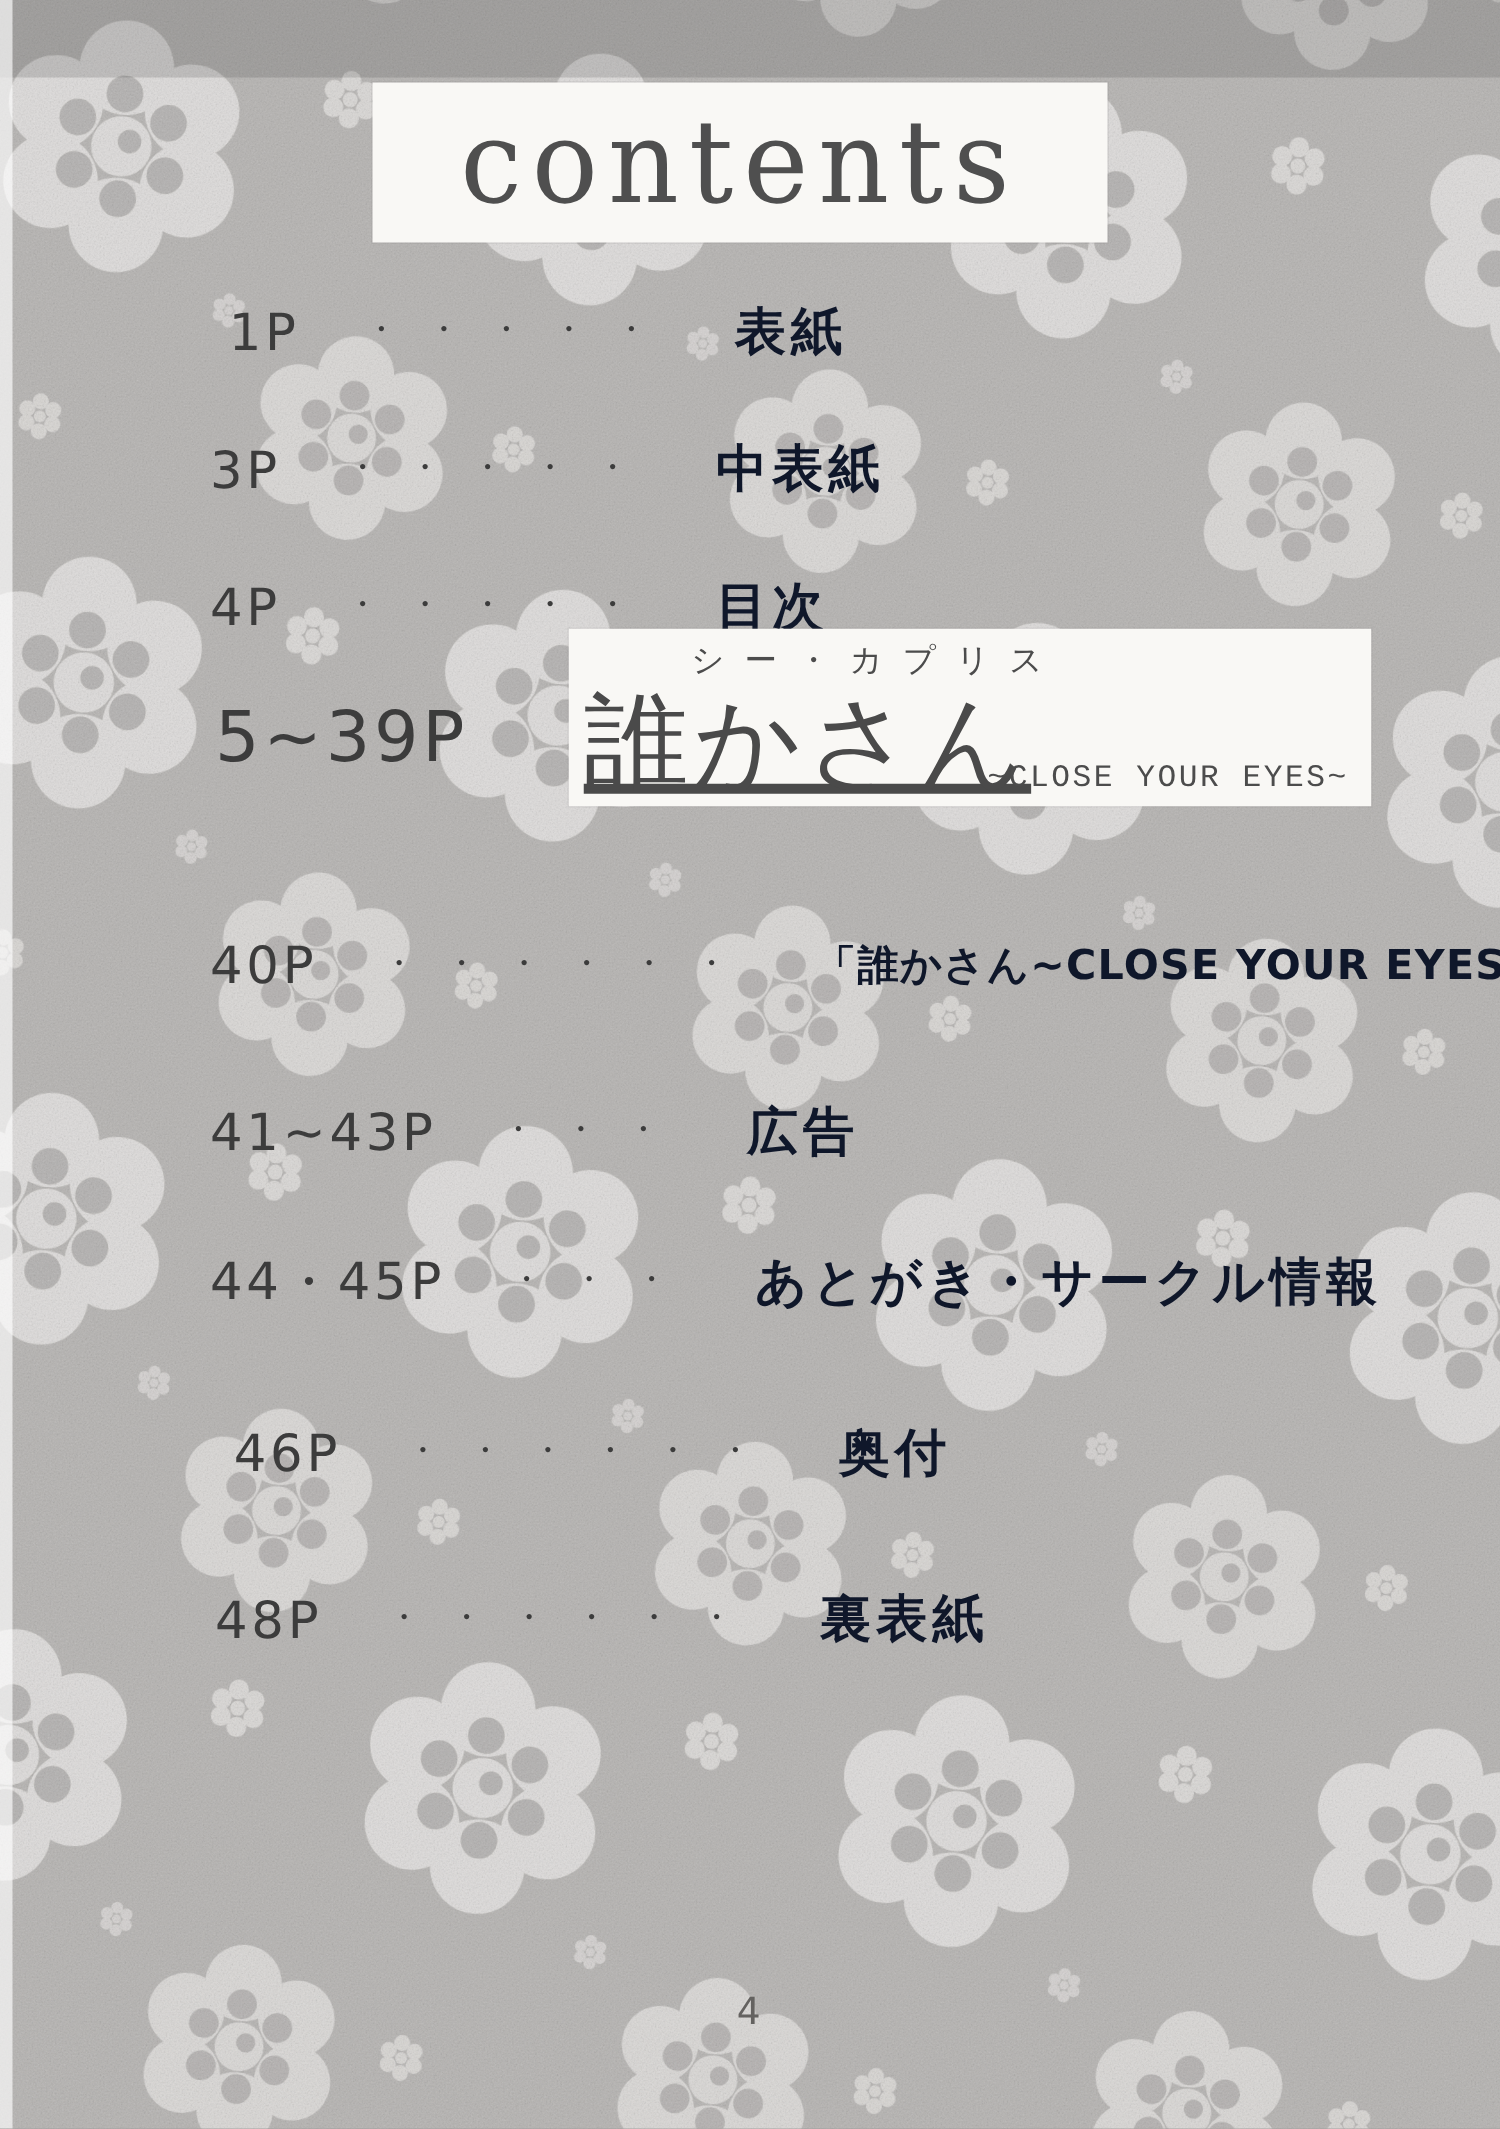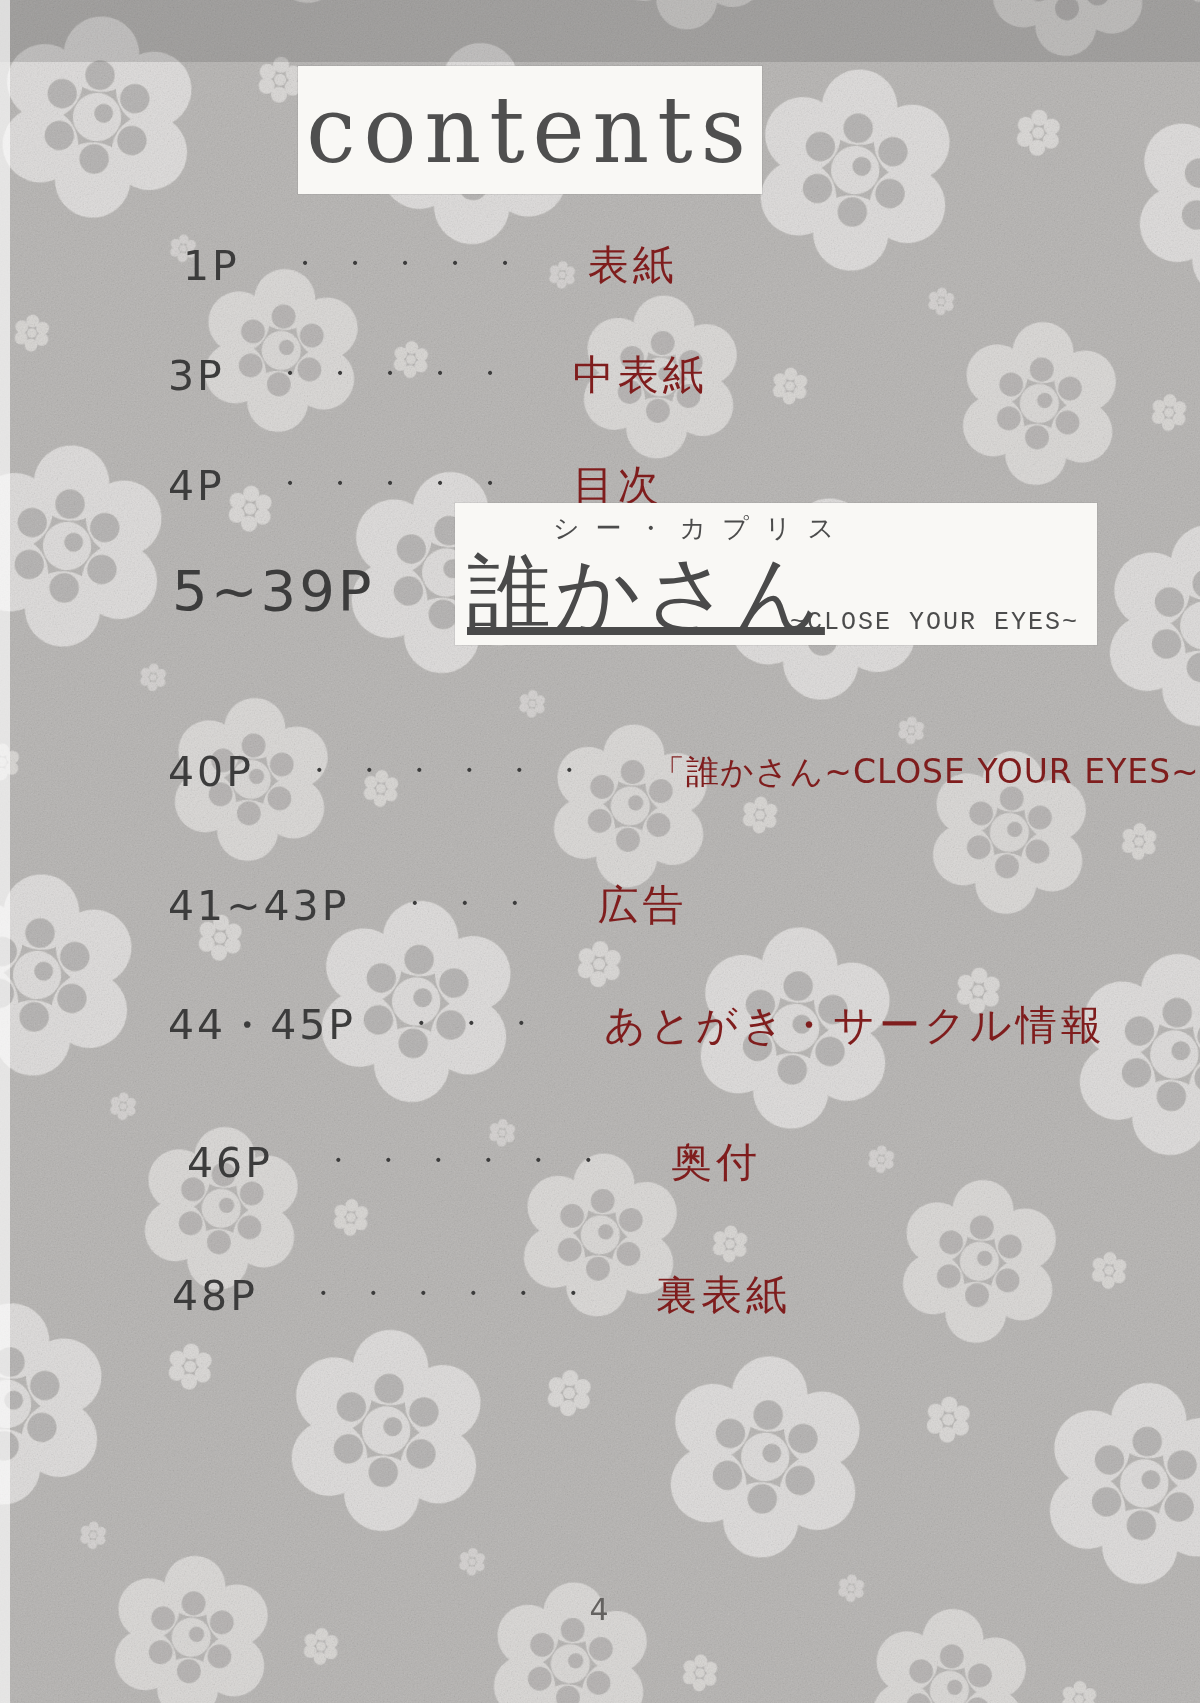--- a/index.html
+++ b/index.html
@@ -7,21 +7,21 @@
     position:relative;
     width:1200px;height:1703px;
     margin:0 auto;
     background:#b6b4b2;
     overflow:hidden;
     font-family:"DejaVu Sans",sans-serif;
   }
   svg.bg{position:absolute;inset:0;display:block;}
 
   .header-box{
-    position:absolute;left:298px;top:66px;width:464px;height:128px;
+    position:absolute;left:298px;top:66px;width:588px;height:128px;
     background:#f9f8f5;
     display:flex;align-items:center;justify-content:center;
     box-shadow:0 0 0 1px rgba(120,120,120,0.15);
   }
   .header-box .title{
     font-family:"DejaVu Serif",serif;
     font-size:88px;line-height:1;
     color:#4f4f4f;letter-spacing:8px;
     transform:scaleY(1.05);
   }
@@ -33,21 +33,21 @@
     display:flex;align-items:center;gap:36px;
   }
   .toc-row .pages{
     font-size:41px;font-weight:500;letter-spacing:3px;color:#3c3c3c;
   }
   .toc-row .dots{
     font-size:26px;letter-spacing:24px;margin:0 10px 0 16px;
     position:relative;top:-2px;color:#3c3c3c;
   }
   .toc-row .item-title{
-    font-size:41px;font-weight:400;letter-spacing:4px;color:#7f1d1d;
+    font-size:41px;font-weight:700;letter-spacing:4px;color:#0f172a;
   }
   .toc-row.small .item-title{font-size:33px;letter-spacing:1px;}
 
   .feature-box{
     position:absolute;left:455px;top:503px;width:642px;height:142px;
     background:#f9f8f5;
     box-shadow:0 0 0 1px rgba(120,120,120,0.12);
   }
   .feature-box .ruby{
     position:absolute;left:98px;top:8px;

